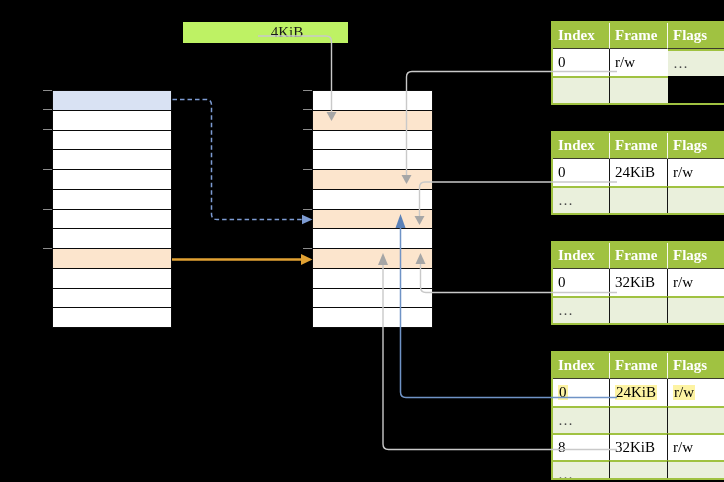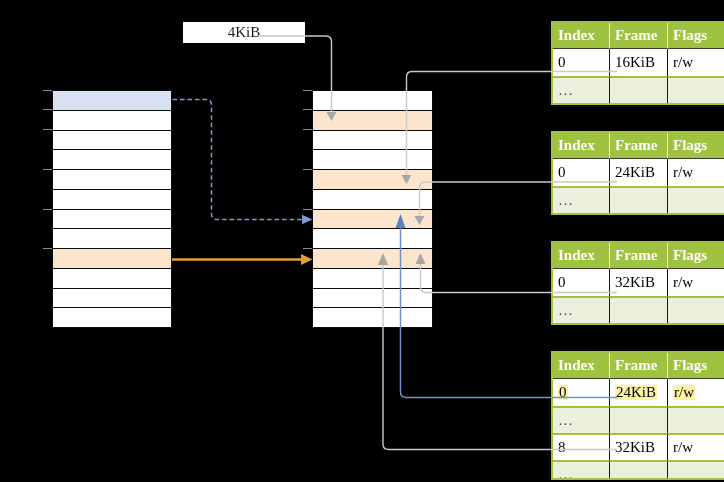--- a/index.html
+++ b/index.html
@@ -37,21 +37,21 @@
   .ptable .hcell{font-weight:bold;}
   .ptable .ellip{font-size:15px;}
   .hl-span{padding:0 1px;}
   svg{position:absolute;left:0;top:0;pointer-events:none;}
 </style>
 </head>
 <body>
 
 <div id="stage" style="background: rgb(0, 0, 0);">
 
-  <div id="size-box" style="background: #ffffff; color: rgb(26, 26, 26);">4KiB</div>
+  <div id="size-box" style="background: #bef264; color: rgb(26, 26, 26); padding-left: 43px;">4KiB</div>
 
   <div id="left-col-table" class="colTable" style="border-color: rgb(10, 10, 10);">
       <div class="mrow" style="background: rgb(217, 226, 243); border-bottom-color: rgb(10, 10, 10);"></div>
       <div class="mrow" style="background: rgb(255, 255, 255); border-bottom-color: rgb(10, 10, 10);"></div>
       <div class="mrow" style="background: rgb(255, 255, 255); border-bottom-color: rgb(10, 10, 10);"></div>
       <div class="mrow" style="background: rgb(255, 255, 255); border-bottom-color: rgb(10, 10, 10);"></div>
       <div class="mrow" style="background: rgb(255, 255, 255); border-bottom-color: rgb(10, 10, 10);"></div>
       <div class="mrow" style="background: rgb(255, 255, 255); border-bottom-color: rgb(10, 10, 10);"></div>
       <div class="mrow" style="background: rgb(255, 255, 255); border-bottom-color: rgb(10, 10, 10);"></div>
       <div class="mrow" style="background: rgb(255, 255, 255); border-bottom-color: rgb(10, 10, 10);"></div>
@@ -74,21 +74,20 @@
       <div class="mrow" style="background: rgb(255, 255, 255); border-bottom-color: rgb(10, 10, 10);"></div>
       <div class="mrow" style="background: rgb(255, 255, 255); border-bottom-color: rgb(10, 10, 10);"></div>
     </div>
 
   <div id="ptables">
       <div class="ptable" style="top: 21px; border: 2px solid rgb(160, 194, 65); grid-template-rows: 26px repeat(2, 27px);">
         <div class="cell hcell" style="background: rgb(160, 194, 65); color: rgb(255, 255, 255); border-right: 1px solid rgb(248, 248, 239); border-bottom: 1px solid rgb(60, 60, 44);">Index</div>
         <div class="cell hcell" style="background: rgb(160, 194, 65); color: rgb(255, 255, 255); border-right: 1px solid rgb(248, 248, 239); border-bottom: 1px solid rgb(60, 60, 44);">Frame</div>
         <div class="cell hcell" style="background: rgb(160, 194, 65); color: rgb(255, 255, 255); border-bottom: 1px solid rgb(60, 60, 44);">Flags</div>
         <div class="cell" style="background: rgb(255, 255, 255); color: rgb(0, 0, 0); border-right: 1px solid rgb(22, 22, 22);">0</div>
-        <div class="cell" style="background: rgb(255, 255, 255); color: rgb(0, 0, 0); border-right: 1px solid rgb(22, 22, 22);">16KiB</div>
         <div class="cell" style="background: rgb(255, 255, 255); color: rgb(0, 0, 0);">r/w</div>
         <div class="cell ellip" style="background: rgb(234, 240, 220); color: rgb(74, 74, 74); border-right: 1px solid rgb(22, 22, 22); border-top: 2px solid rgb(160, 194, 65);">…</div>
         <div class="cell ellip" style="background: rgb(234, 240, 220); color: rgb(74, 74, 74); border-right: 1px solid rgb(22, 22, 22); border-top: 2px solid rgb(160, 194, 65);"></div>
         <div class="cell ellip" style="background: rgb(234, 240, 220); color: rgb(74, 74, 74); border-top: 2px solid rgb(160, 194, 65);"></div>
       </div>
       <div class="ptable" style="top: 131px; border: 2px solid rgb(160, 194, 65); grid-template-rows: 26px repeat(2, 27px);">
         <div class="cell hcell" style="background: rgb(160, 194, 65); color: rgb(255, 255, 255); border-right: 1px solid rgb(248, 248, 239); border-bottom: 1px solid rgb(60, 60, 44);">Index</div>
         <div class="cell hcell" style="background: rgb(160, 194, 65); color: rgb(255, 255, 255); border-right: 1px solid rgb(248, 248, 239); border-bottom: 1px solid rgb(60, 60, 44);">Frame</div>
         <div class="cell hcell" style="background: rgb(160, 194, 65); color: rgb(255, 255, 255); border-bottom: 1px solid rgb(60, 60, 44);">Flags</div>
         <div class="cell" style="background: rgb(255, 255, 255); color: rgb(0, 0, 0); border-right: 1px solid rgb(22, 22, 22);">0</div>

